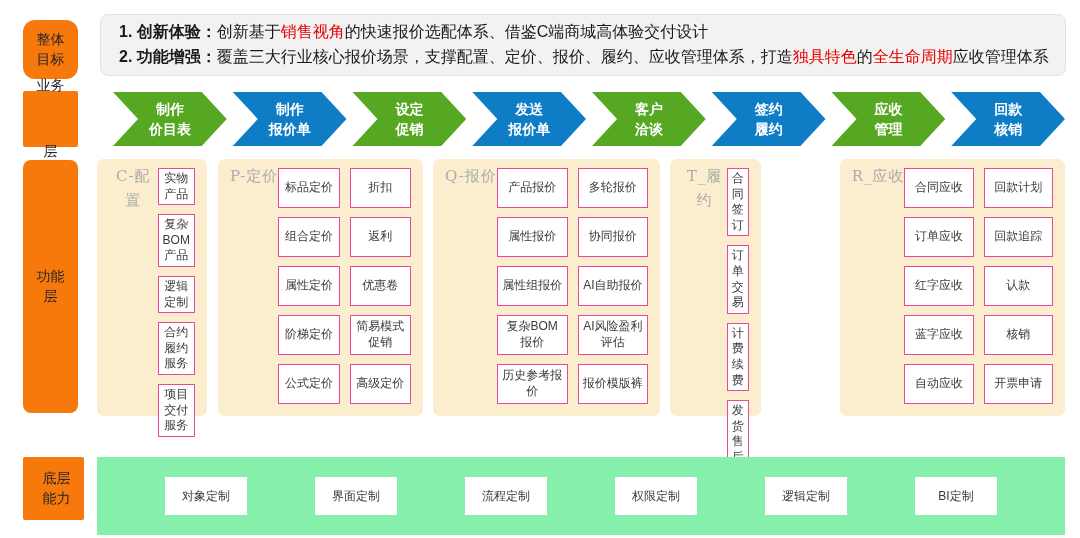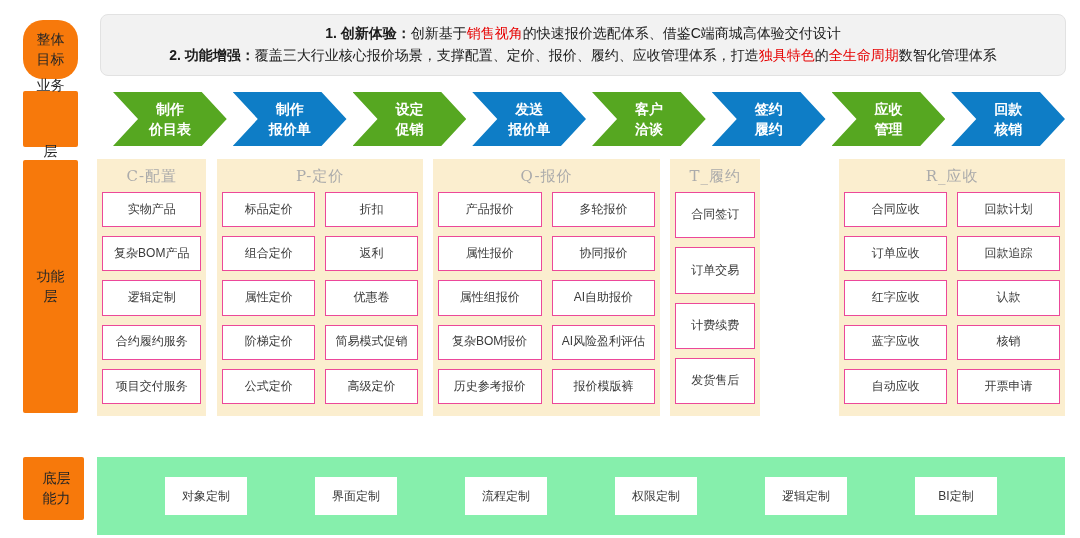--- a/index.html
+++ b/index.html
@@ -6,45 +6,45 @@
   .canvas{
     position:relative;width:1080px;height:538px;background:#ffffff;overflow:hidden;
     font-family:"Liberation Sans","DejaVu Sans",sans-serif;
   }
   
   .rail-label{
     position:absolute;left:23px;width:55px;background:#F7790B;color:#262626;
     display:flex;flex-direction:column;align-items:center;justify-content:center;
     text-align:center;font-size:14px;line-height:1.4;
   }
-  .rail-goal{top:20px;height:59px;border-radius:20px;}
+  .rail-goal{top:20px;height:59px;border-radius:12px;}
   .rail-process{top:91px;height:56px;border-radius:2px;gap:46px;}
-  .rail-function{top:160px;height:253px;border-radius:2px;}
+  .rail-function{top:160px;height:253px;border-radius:8px;}
   .rail-bottom{top:457px;height:63px;border-radius:2px;padding-left:6px;}
   
   .goal-box{
     position:absolute;left:100px;top:14px;width:966px;height:62px;box-sizing:border-box;
     background:#F2F2F2;border:1px solid #E2E2E2;border-radius:8px;
     padding:8px 18px;display:flex;flex-direction:column;justify-content:center;gap:4px;
   }
-  .goal-line{font-size:14px;color:#1a1a1a;white-space:nowrap;text-align:center;}
+  .goal-line{font-size:16px;color:#1a1a1a;white-space:nowrap;}
   .goal-strong{font-weight:bold;}
   .red{color:#E60000;}
   
   .process-row{position:absolute;left:113px;top:92px;width:952px;height:54px;display:flex;gap:6px;}
   .chevron{
     flex:1;clip-path:polygon(0 0,78% 0,100% 50%,78% 100%,0 100%,22% 50%);
     color:#ffffff;font-weight:bold;font-size:14px;line-height:1.45;
     display:flex;flex-direction:column;align-items:center;justify-content:center;text-align:center;
   }
   .chevron.green{background:#56A721;}
   .chevron.blue{background:#0E7DC6;}
   
   .function-row{position:absolute;left:97px;top:159px;width:968px;height:257px;display:flex;}
-  .func-col{background:#FBEECF;box-sizing:border-box;padding:5px 5px 12px;display:flex;flex-direction:column;}
+  .func-col{background:#FBEECF;box-sizing:border-box;padding:5px 12px 12px;display:flex;flex-direction:row;border-radius:7px;}
   .func-col:nth-child(1){width:117px;margin-right:11px;}
   .func-col:nth-child(2){width:220px;margin-right:10px;}
   .func-col:nth-child(3){width:244px;margin-right:10px;}
   .func-col:nth-child(4){width:96px;margin-right:31px;}
   .func-col:nth-child(5){width:242px;margin-left:48px;}
   .func-title{
     text-align:center;height:24px;line-height:24px;letter-spacing:1px;
     font-family:"DejaVu Serif","Liberation Serif",serif;color:#ABABAB;font-size:15px;
   }
   .func-body{flex:1;display:flex;gap:10px;padding-top:4px;}
@@ -82,21 +82,21 @@
     <span>层</span>
   </div>
   <div class="rail-label rail-bottom">
     <span>底层</span>
     <span>能力</span>
   </div>
 
   <div class="goal-box">
     <div style="display:flex;flex-direction:column;gap:4px;">
         <div class="goal-line"><span class="goal-strong">1. 创新体验：</span><span>创新基于</span><span class="red">销售视角</span><span>的快速报价选配体系、借鉴C端商城高体验交付设计</span></div>
-        <div class="goal-line"><span class="goal-strong">2. 功能增强：</span><span>覆盖三大行业核心报价场景，支撑配置、定价、报价、履约、应收管理体系，打造</span><span class="red">独具特色</span><span>的</span><span class="red">全生命周期</span><span>数智化管理体系</span></div>
+        <div class="goal-line"><span class="goal-strong">2. 功能增强：</span><span>覆盖三大行业核心报价场景，支撑配置、定价、报价、履约、应收管理体系，打造</span><span class="red">独具特色</span><span>的</span><span class="red">全生命周期</span><span>应收管理体系</span></div>
       </div>
   </div>
 
   <div class="process-row">
       <div class="chevron green">
         <span>制作</span>
         <span>价目表</span>
       </div>
       <div class="chevron blue">
         <span>制作</span>

